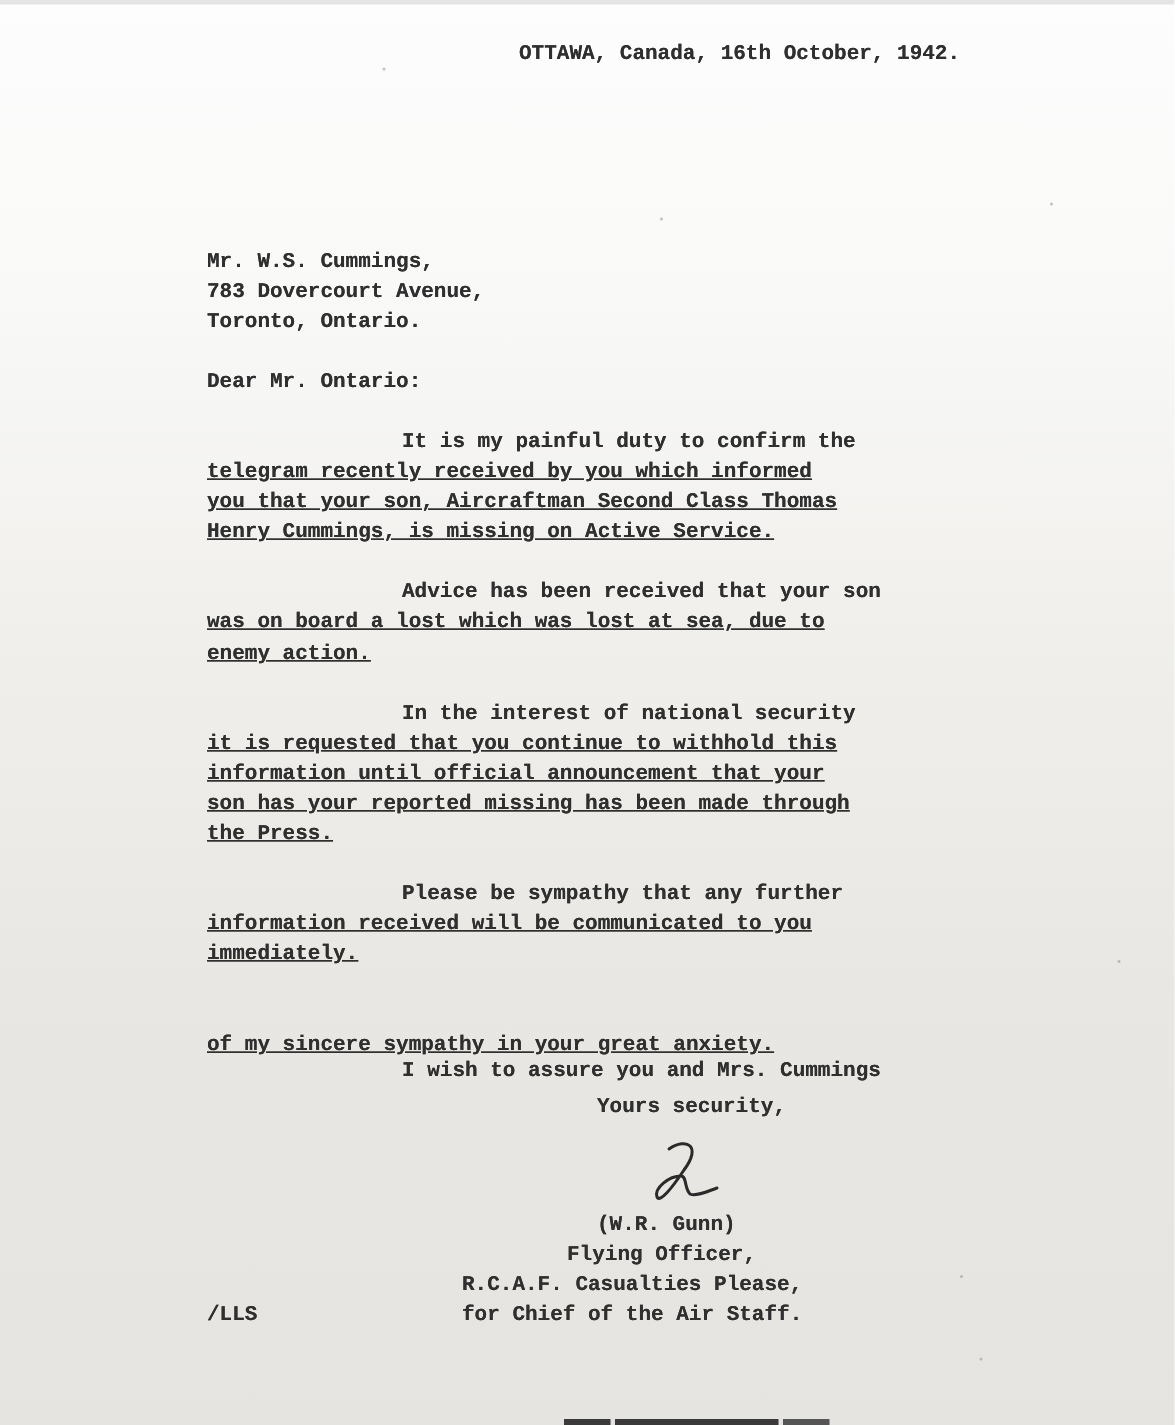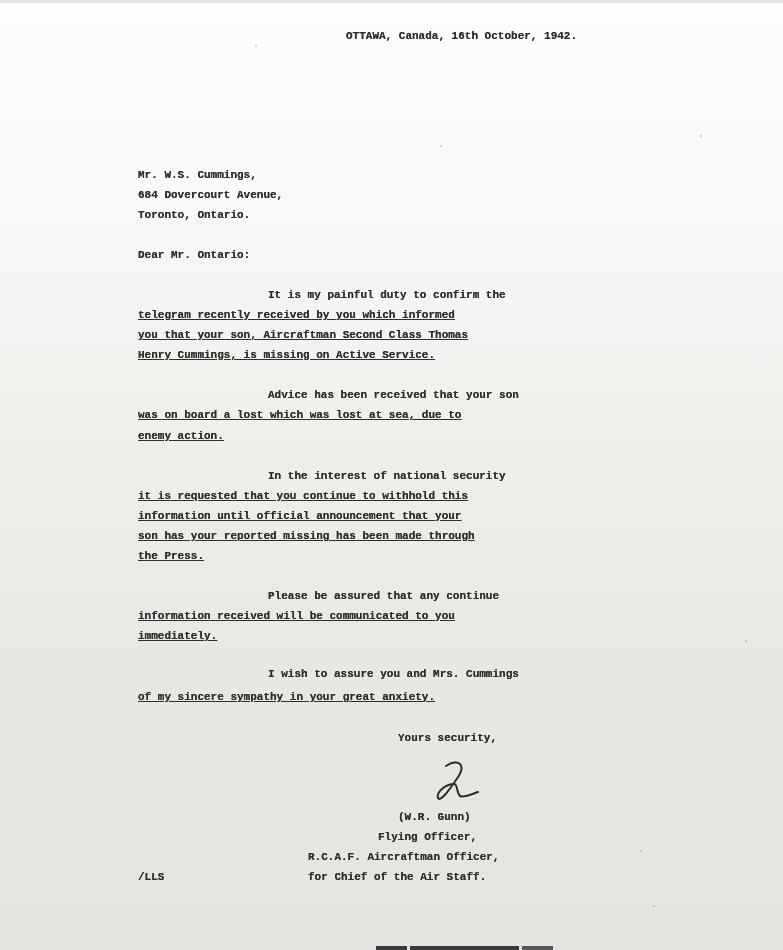--- a/index.html
+++ b/index.html
@@ -4,21 +4,21 @@
 <style>
   html, body { margin: 0; padding: 0; }
   body {
     width: 783px; height: 950px; overflow: hidden; position: relative;
     background: linear-gradient(180deg, #fdfdfd 0%, #f9f9f8 20%, #f0efec 45%, #e9e7e3 70%, #e6e4e0 100%);
     font-family: "Liberation Mono", "DejaVu Sans Mono", monospace;
     color: #2b2b2b;
   }
   .top-edge { position: absolute; left: 0; top: 0; width: 783px; height: 3px; background: #e4e4e4; }
   .line {
-    position: absolute; white-space: pre; font-size: 11px; line-height: 20px;
+    position: absolute; white-space: pre; font-size: 14px; line-height: 20px;
     letter-spacing: 0; font-weight: bold; color: #2f2f2f;
     text-shadow: 0 0 0.4px #444;
   }
   .date { left: 346px; top: 26px; }
   .addr { left: 138px; }
   .body-line { left: 138px; text-decoration: underline; }
   .indent { left: 268px; }
   .signature-mark {
     position: absolute; left: 432px; top: 758px; width: 50px; height: 48px;
   }
@@ -30,21 +30,21 @@
 <body>
 
 <div class="top-edge"></div>
 
 <div>
 
   <div class="line date">OTTAWA, Canada, 16th October, 1942.</div>
 
   <div>
     <div class="line addr" style="top:165px">Mr. W.S. Cummings,</div>
-    <div class="line addr" style="top:185px">684 Dovercourt Avenue,</div>
+    <div class="line addr" style="top:185px">783 Dovercourt Avenue,</div>
     <div class="line addr" style="top:205px">Toronto, Ontario.</div>
   </div>
 
   <div class="line addr" style="top:245px">Dear Mr. Ontario:</div>
 
   <div>
     <div class="line indent" style="top:285px">It is my painful duty to confirm the</div>
     <div class="line body-line" style="top:305px">telegram recently received by you which informed</div>
     <div class="line body-line" style="top:325px">you that your son, Aircraftman Second Class Thomas</div>
     <div class="line body-line" style="top:345px">Henry Cummings, is missing on Active Service.</div>
@@ -58,40 +58,40 @@
 
   <div>
     <div class="line indent" style="top:466px">In the interest of national security</div>
     <div class="line body-line" style="top:486px">it is requested that you continue to withhold this</div>
     <div class="line body-line" style="top:506px">information until official announcement that your</div>
     <div class="line body-line" style="top:526px">son has your reported missing has been made through</div>
     <div class="line body-line" style="top:546px">the Press.</div>
   </div>
 
   <div>
-    <div class="line indent" style="top:586px">Please be assured that any continue</div>
+    <div class="line indent" style="top:586px">Please be sympathy that any further</div>
     <div class="line body-line" style="top:606px">information received will be communicated to you</div>
     <div class="line body-line" style="top:626px">immediately.</div>
   </div>
 
   <div>
-    <div class="line indent" style="top:664px">I wish to assure you and Mrs. Cummings</div>
+    <div class="line indent" style="top:704px">I wish to assure you and Mrs. Cummings</div>
     <div class="line body-line" style="top:687px">of my sincere sympathy in your great anxiety.</div>
   </div>
 
   <div class="line" style="left:398px; top:728px">Yours security,</div>
 
   <svg class="signature-mark" viewBox="0 0 50 48">
     <path d="M14 8 C 26 0, 36 6, 24 22 C 16 34, 8 44, 6 40 C 4 34, 14 26, 22 26 C 26 26, 24 34, 28 38 C 32 40, 40 36, 46 34" fill="none" stroke="#2a2a2a" stroke-width="2" stroke-linecap="round" stroke-linejoin="round"></path>
   </svg>
 
   <div>
     <div class="line" style="left:398px; top:807px">(W.R. Gunn)</div>
     <div class="line" style="left:378px; top:827px">Flying Officer,</div>
-    <div class="line" style="left:308px; top:847px">R.C.A.F. Aircraftman Officer,</div>
+    <div class="line" style="left:308px; top:847px">R.C.A.F. Casualties Please,</div>
     <div class="line" style="left:308px; top:867px">for Chief of the Air Staff.</div>
   </div>
 
   <div class="line" style="left:138px; top:867px">/LLS</div>
 
 </div>
 
 <div class="speck" style="left:255px; top:45px"></div>
 <div class="speck" style="left:640px; top:850px"></div>
 <div class="speck" style="left:653px; top:905px"></div>

